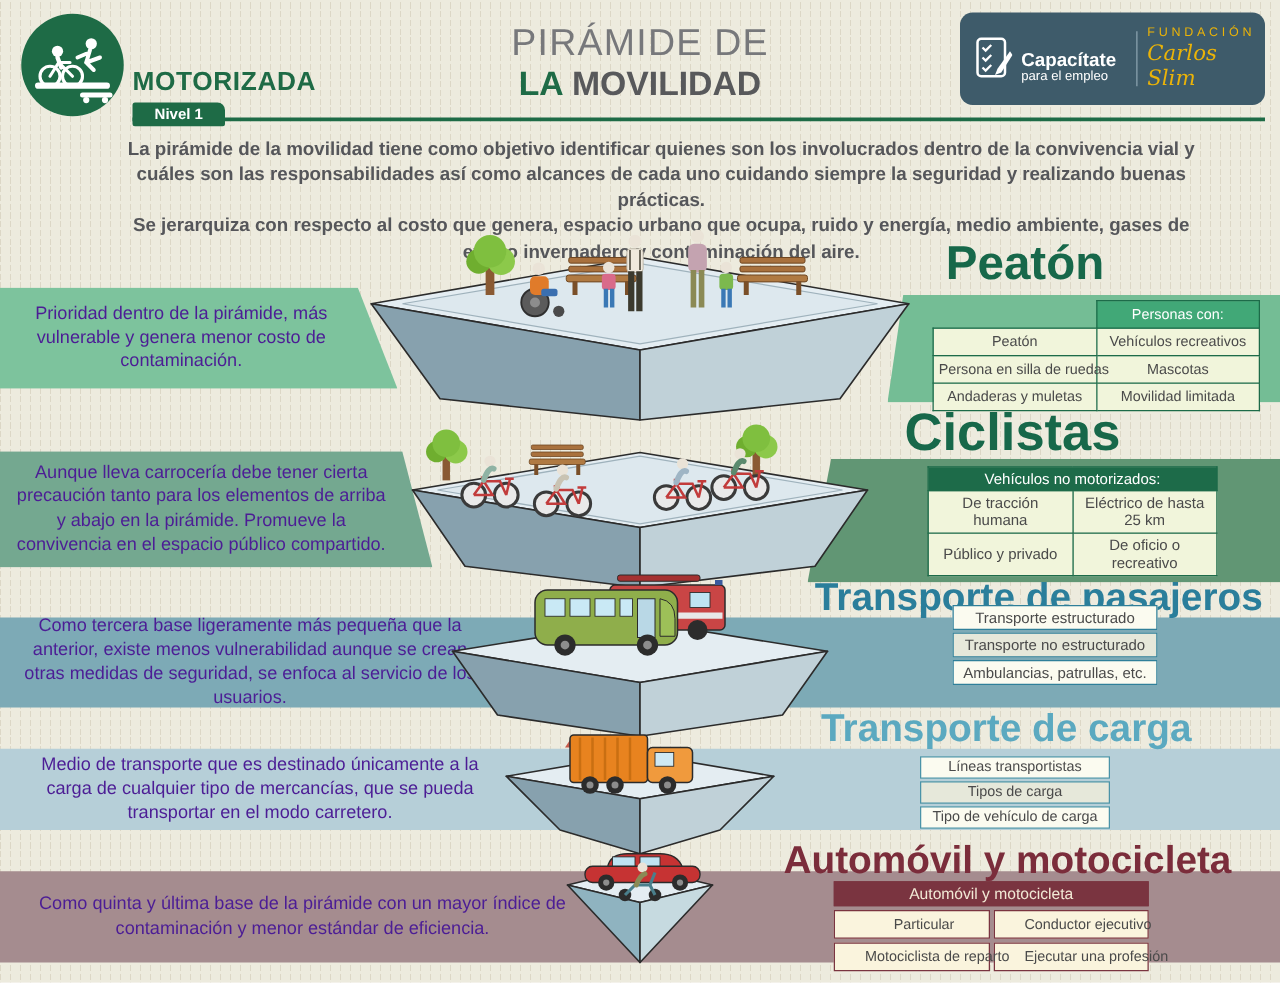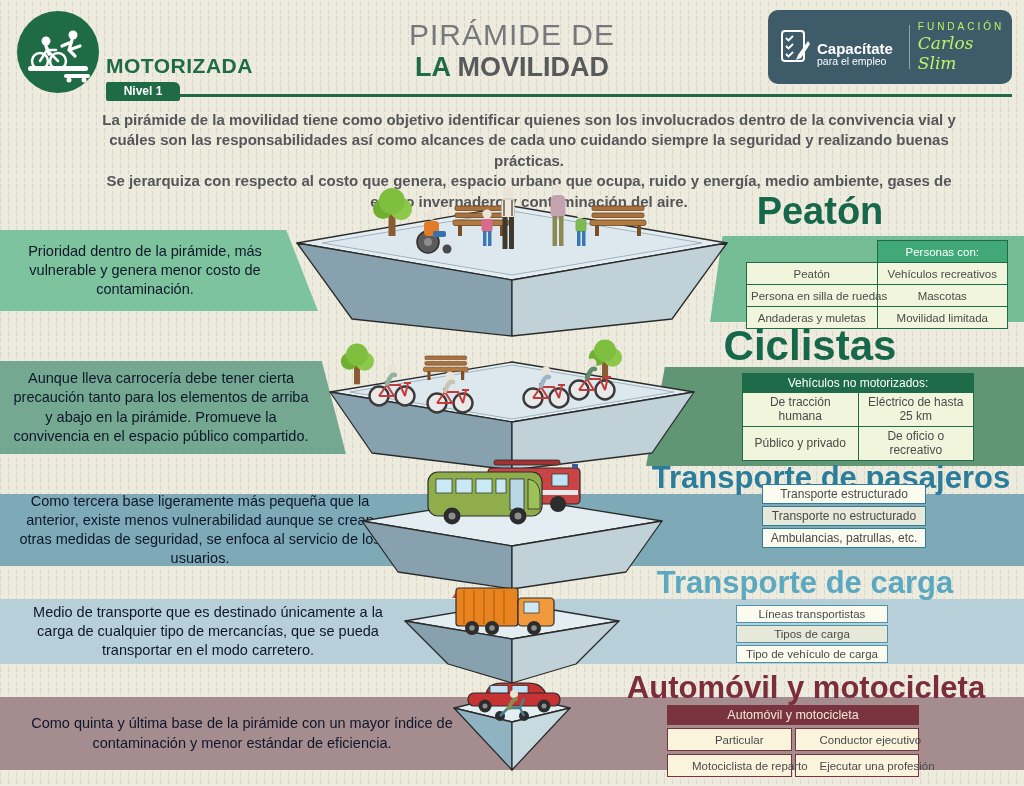--- a/index.html
+++ b/index.html
@@ -22,36 +22,36 @@
   .title1{left:312px;top:18px;width:400px;text-align:center;font-size:30px;color:#77787b;letter-spacing:1px;z-index:3;}
   .title2{left:312px;top:52px;width:400px;text-align:center;font-size:27px;font-weight:700;color:#58595b;z-index:3;}
   .title2 .accent{color:#1e6b46;}
   .brandbox{left:768px;top:10px;width:244px;height:74px;background:#3e5b6a;border-radius:10px;z-index:3;
     display:flex;align-items:center;}
   .brand-left{display:flex;align-items:center;gap:7px;padding-left:12px;width:128px;}
   .brand-cap{color:#fff;line-height:1.05;margin-top:14px;}
   .brand-cap .b1{font-size:15px;font-weight:700;}
   .brand-cap .b2{font-size:10.5px;}
   .brand-div{width:1px;height:44px;background:#8ba4b0;margin:0 8px;}
-  .brand-right{color:#bef264;}
+  .brand-right{color:#eab308;}
   .brand-right .f1{font-size:10px;letter-spacing:3px;}
   .brand-right .f2{font-family:"DejaVu Serif",serif;font-style:italic;font-size:17px;margin-top:1px;}
   
   .intro{left:96px;top:110px;width:866px;font-size:15px;font-weight:700;color:#55565a;line-height:1.36;z-index:3;text-align:center;}
   .intro p{margin:0;}
   
   .tier-heading{z-index:3;text-align:center;font-weight:700;}
   .h-peaton{left:700px;top:190px;width:240px;font-size:38px;color:#17684a;}
   .h-ciclistas{left:670px;top:322px;width:280px;font-size:42px;color:#17684a;}
   .h-pasajeros{left:636px;top:460px;width:390px;font-size:31px;color:#2a7e9b;}
   .h-carga{left:630px;top:565px;width:350px;font-size:31px;color:#5ba9c0;}
   .h-auto{left:596px;top:670px;width:420px;font-size:31px;color:#7b2d3b;}
   
   .band{z-index:1;display:flex;align-items:center;}
-  .band-text{width:100%;text-align:center;color:#0f172a;font-size:14.5px;line-height:1.32;padding:0 10px;box-sizing:border-box;}
+  .band-text{width:100%;text-align:center;color:#4c1d95;font-size:14.5px;line-height:1.32;padding:0 10px;box-sizing:border-box;}
   .b1l{left:0;top:230px;width:318px;height:81px;background:#7dc39d;clip-path:polygon(0 0,90% 0,100% 100%,0 100%);}
   .b1l .band-text{padding-right:38px;}
   .b1r{left:710px;top:236px;width:314px;height:86px;background:#74bd95;clip-path:polygon(4% 0,100% 0,100% 100%,0 100%);}
   .b2l{left:0;top:361px;width:346px;height:93px;background:#74a890;clip-path:polygon(0 0,93% 0,100% 100%,0 100%);}
   .b2l .band-text{padding-right:34px;}
   .b2r{left:646px;top:367px;width:378px;height:99px;background:#619674;clip-path:polygon(5% 0,100% 0,100% 100%,0 100%);}
   .strip{left:0;width:1024px;z-index:1;}
   .s3{top:494px;height:72px;background:#7daab6;}
   .s4{top:599px;height:65px;background:#b6cfd8;}
   .s5{top:697px;height:73px;background:#a58c8f;}

